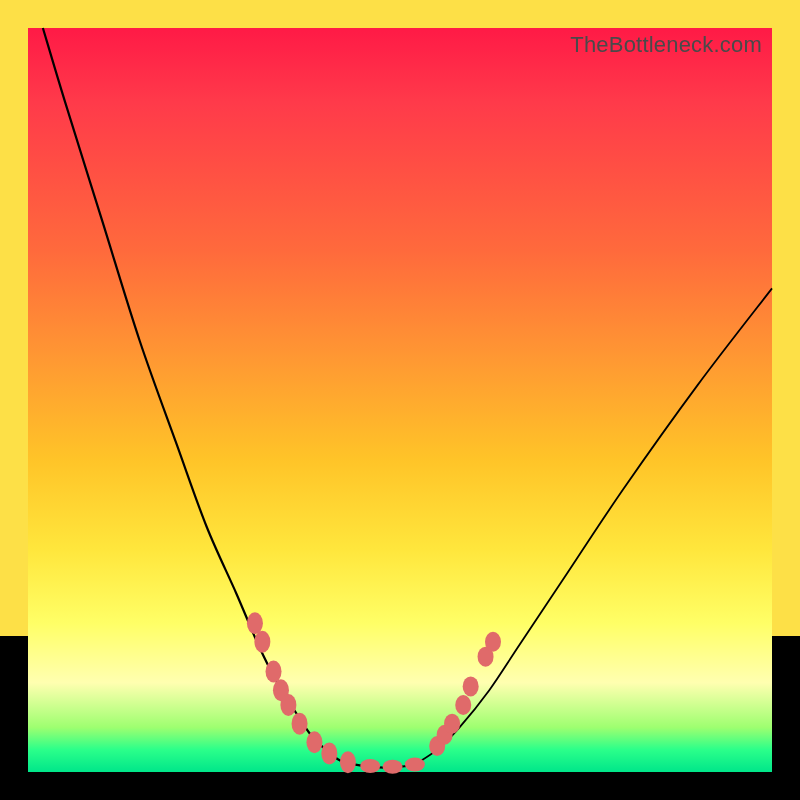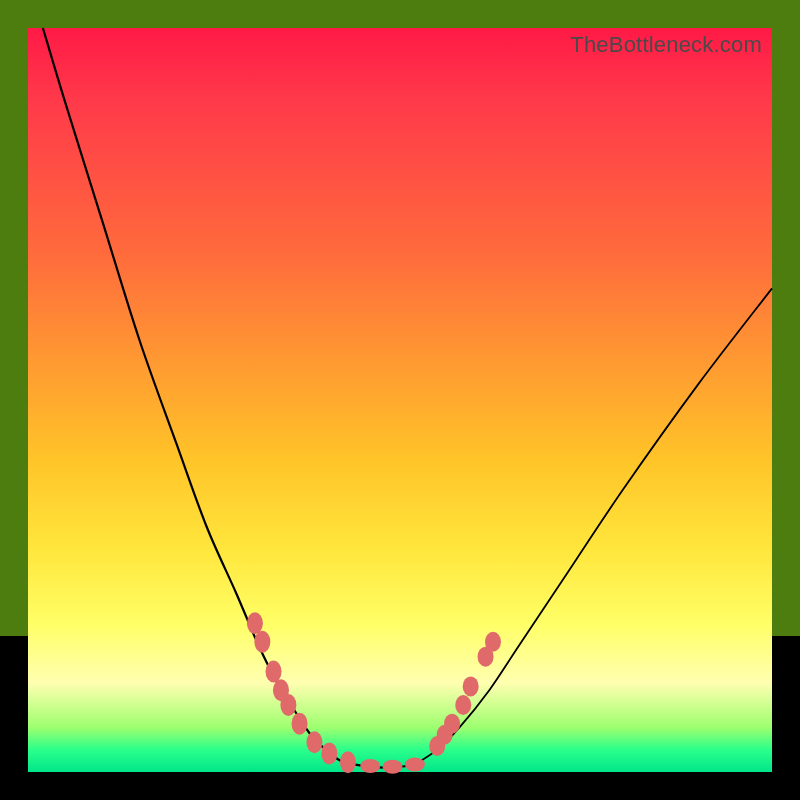--- a/index.html
+++ b/index.html
@@ -8,21 +8,21 @@
     width: 800px;
     height: 800px;
     overflow: hidden;
     background: #000;
     font-family: Arial, Helvetica, sans-serif;
   }
   .frame {
     position: relative;
     width: 800px;
     height: 636px;
-    background: #4d7c0f;
+    background: #fde047;
   }
   .plot-area {
     position: absolute;
     left: 28px;
     top: 28px;
     width: 744px;
     height: 744px;
     
     background: linear-gradient(
       to bottom,

